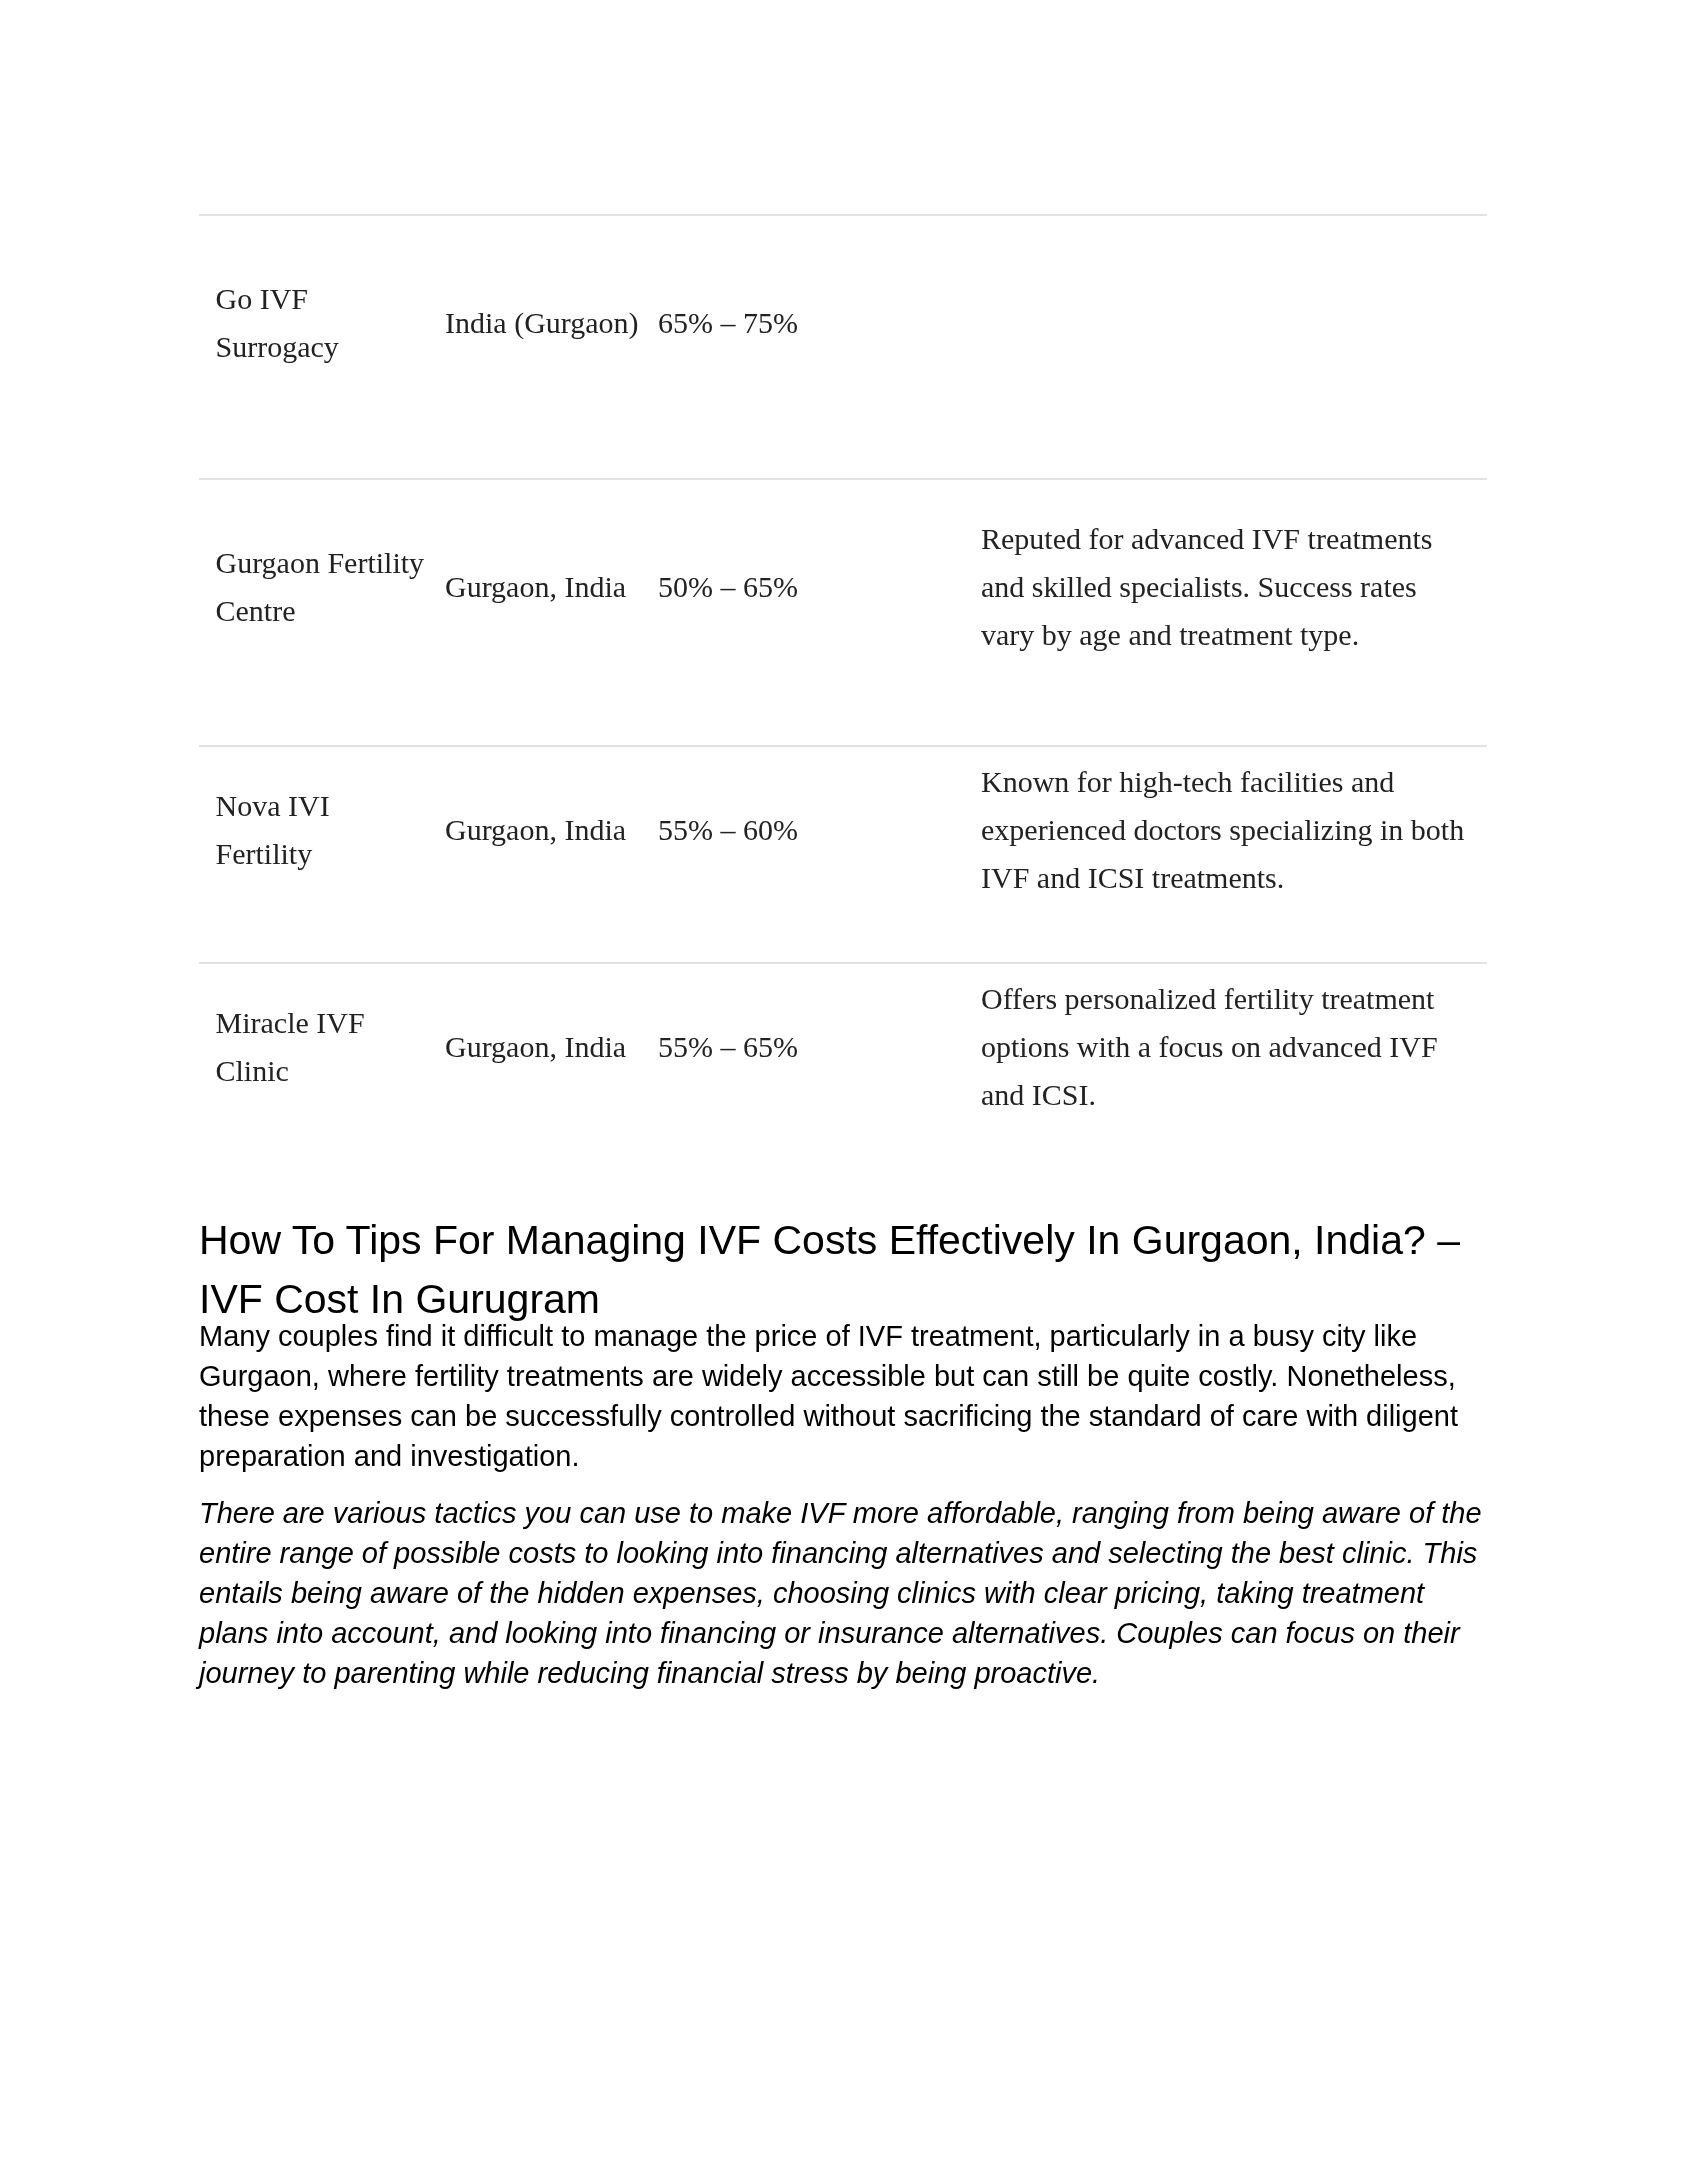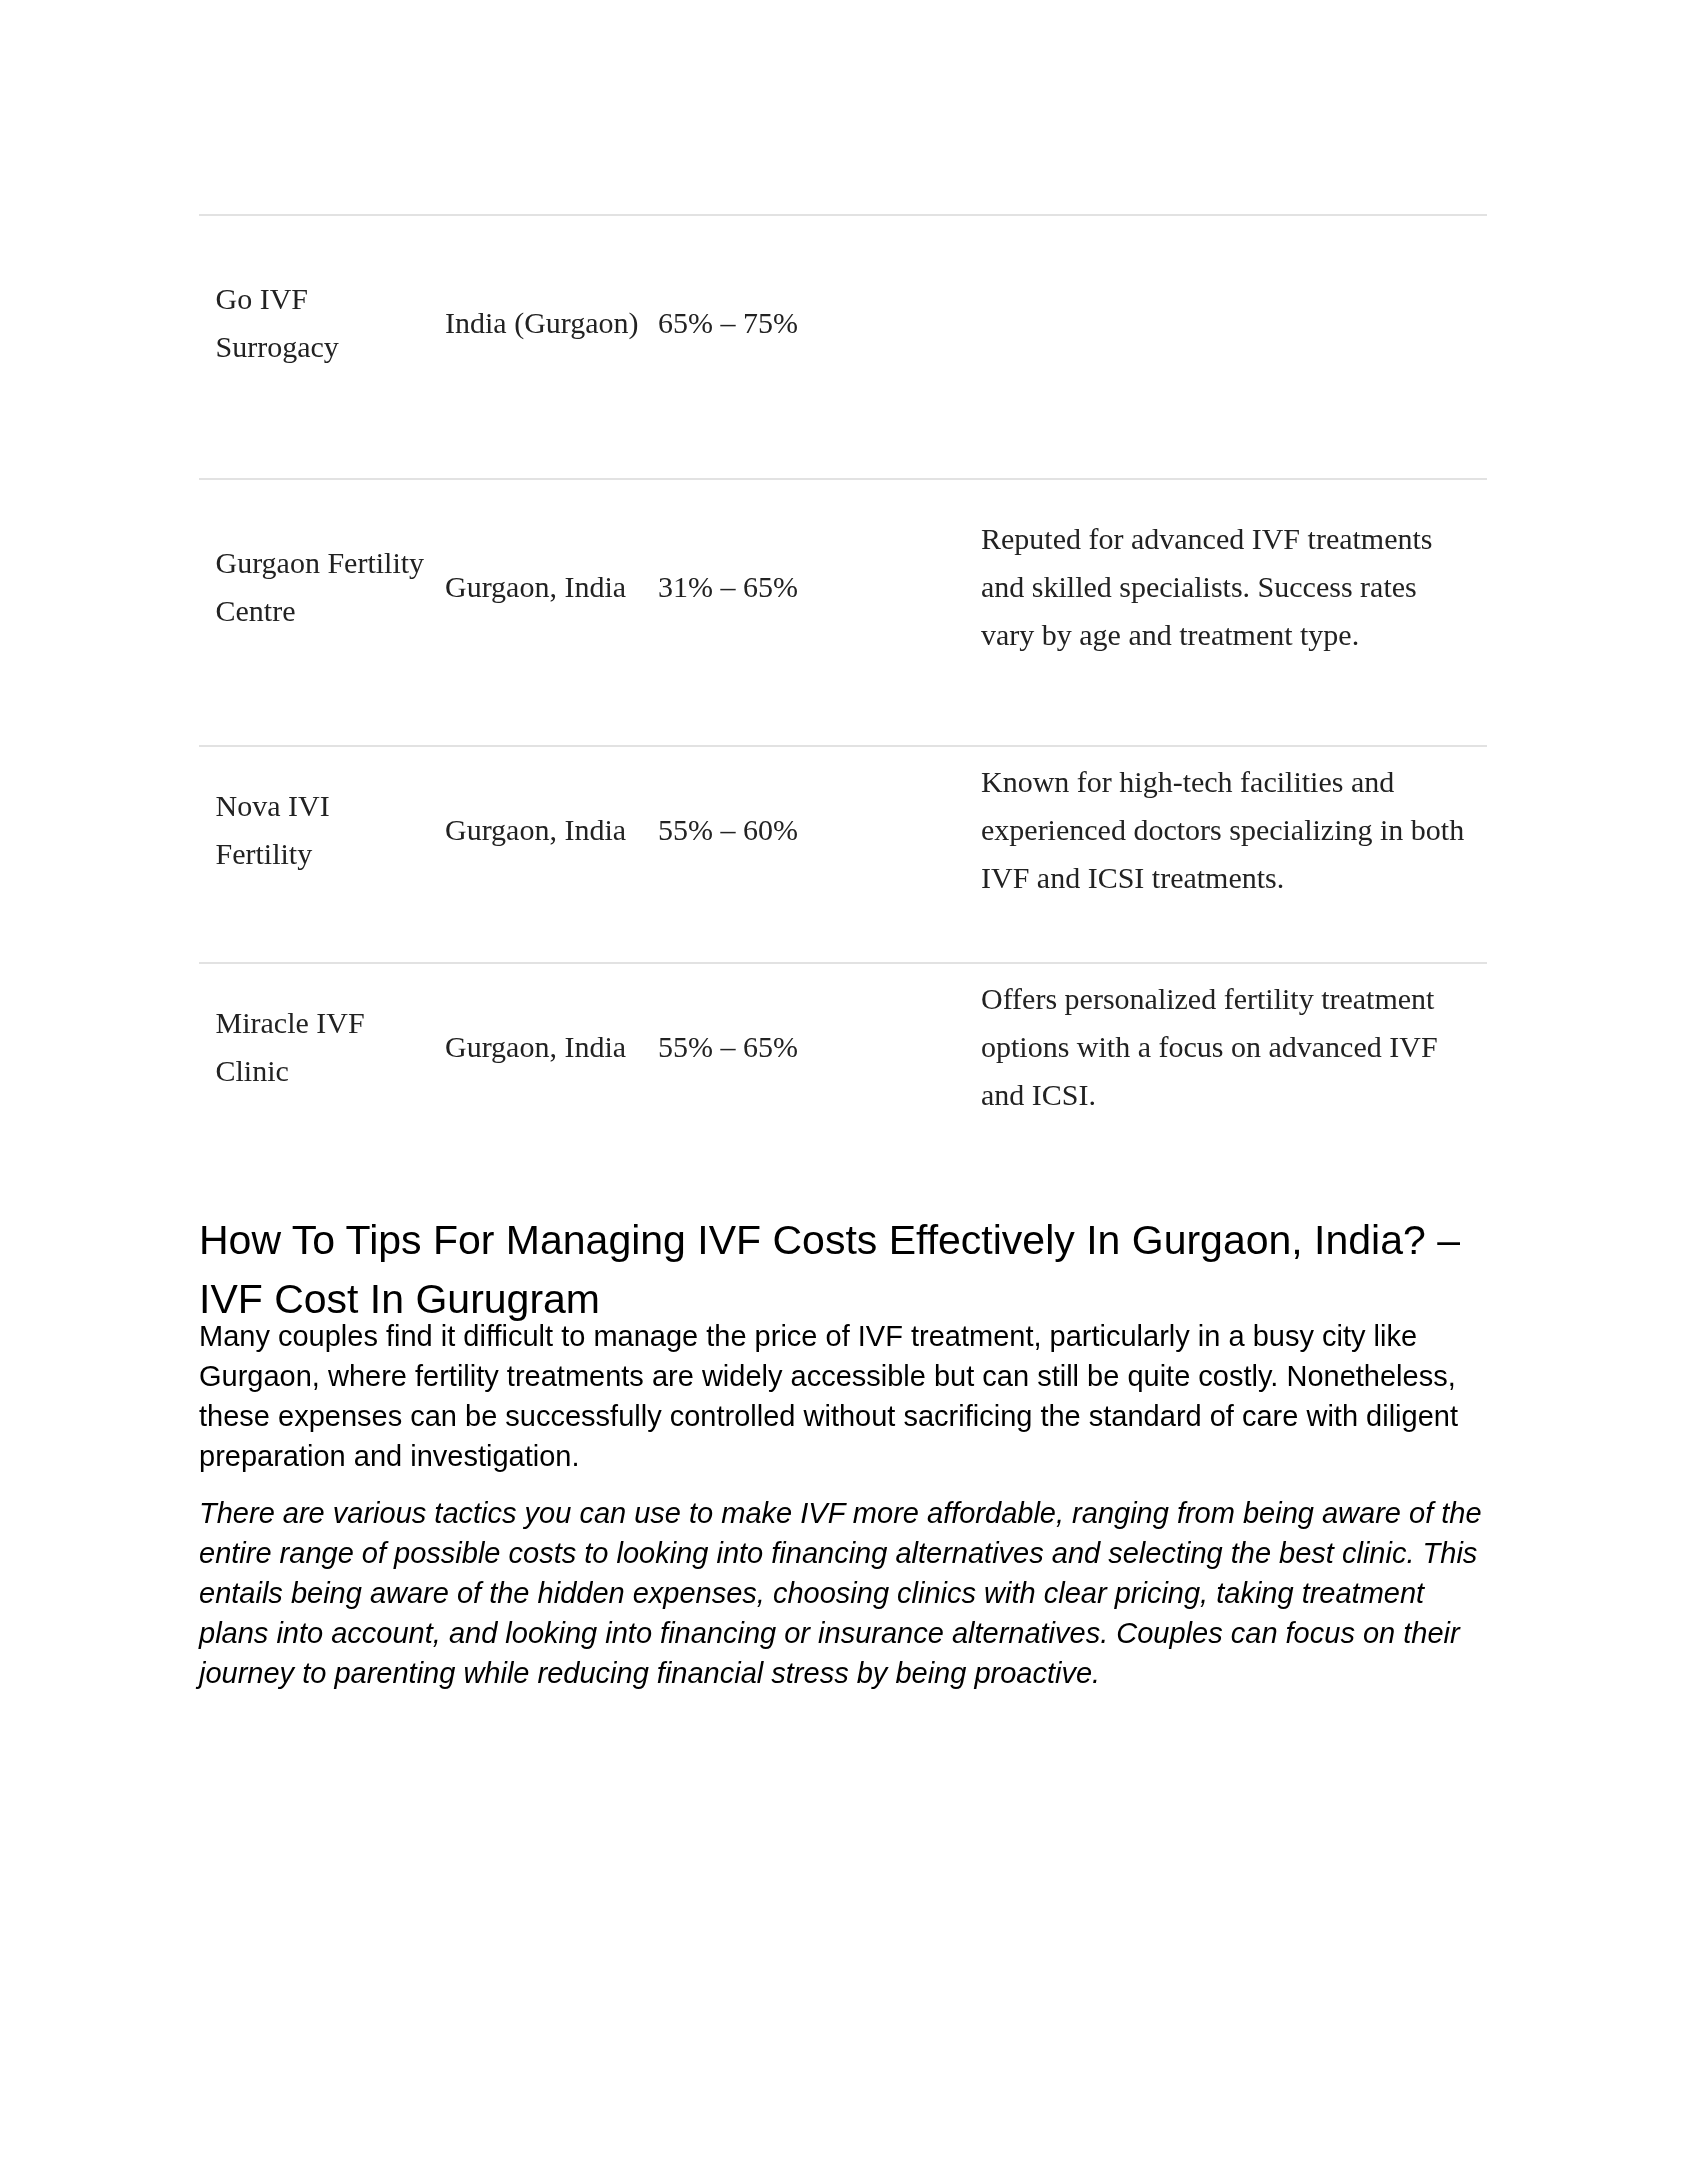--- a/index.html
+++ b/index.html
@@ -61,21 +61,21 @@
     </div>
 
     <div class="row r2">
       <div class="cell c1">
           <span>Gurgaon Fertility Centre</span>
         </div>
       <div class="cell c2">
           <span>Gurgaon, India</span>
         </div>
       <div class="cell c3">
-          <span>31% – 65%</span>
+          <span>50% – 65%</span>
         </div>
       <div class="cell c4">
           <span>Reputed for advanced IVF treatments and skilled specialists. Success rates vary by age and treatment type.</span>
         </div>
     </div>
 
     <div class="row r3">
       <div class="cell c1">
           <span>Nova IVI Fertility</span>
         </div>

